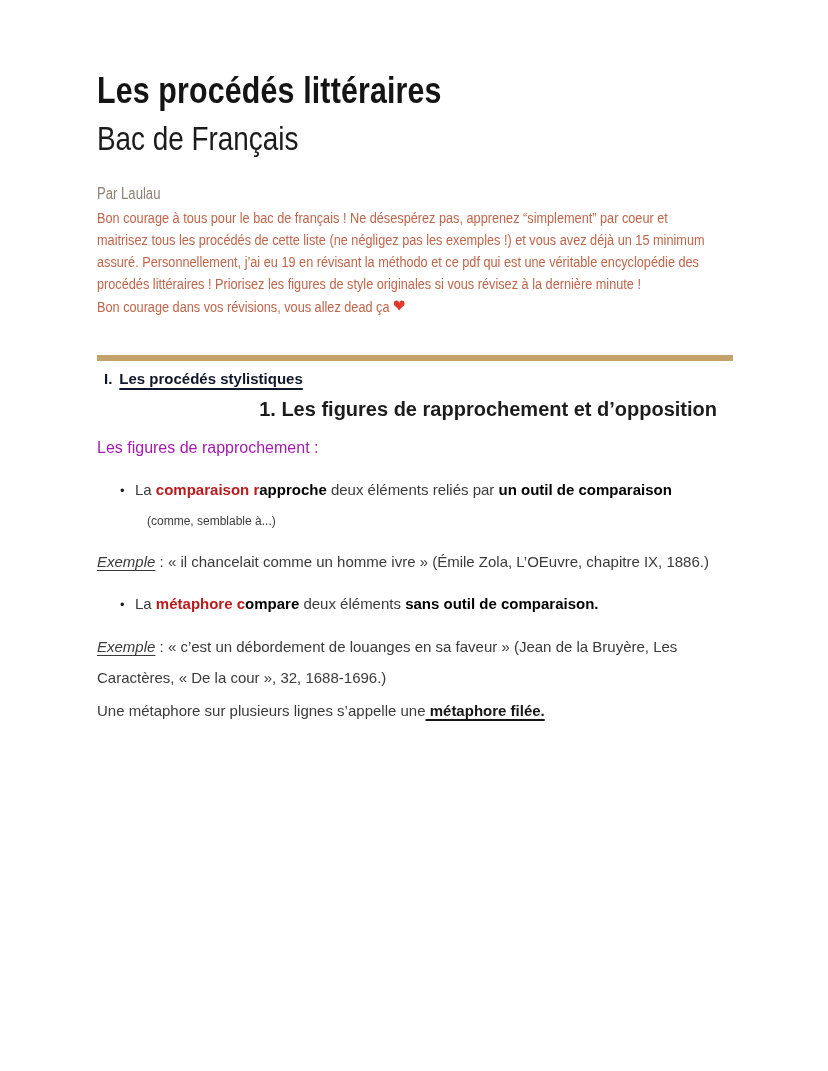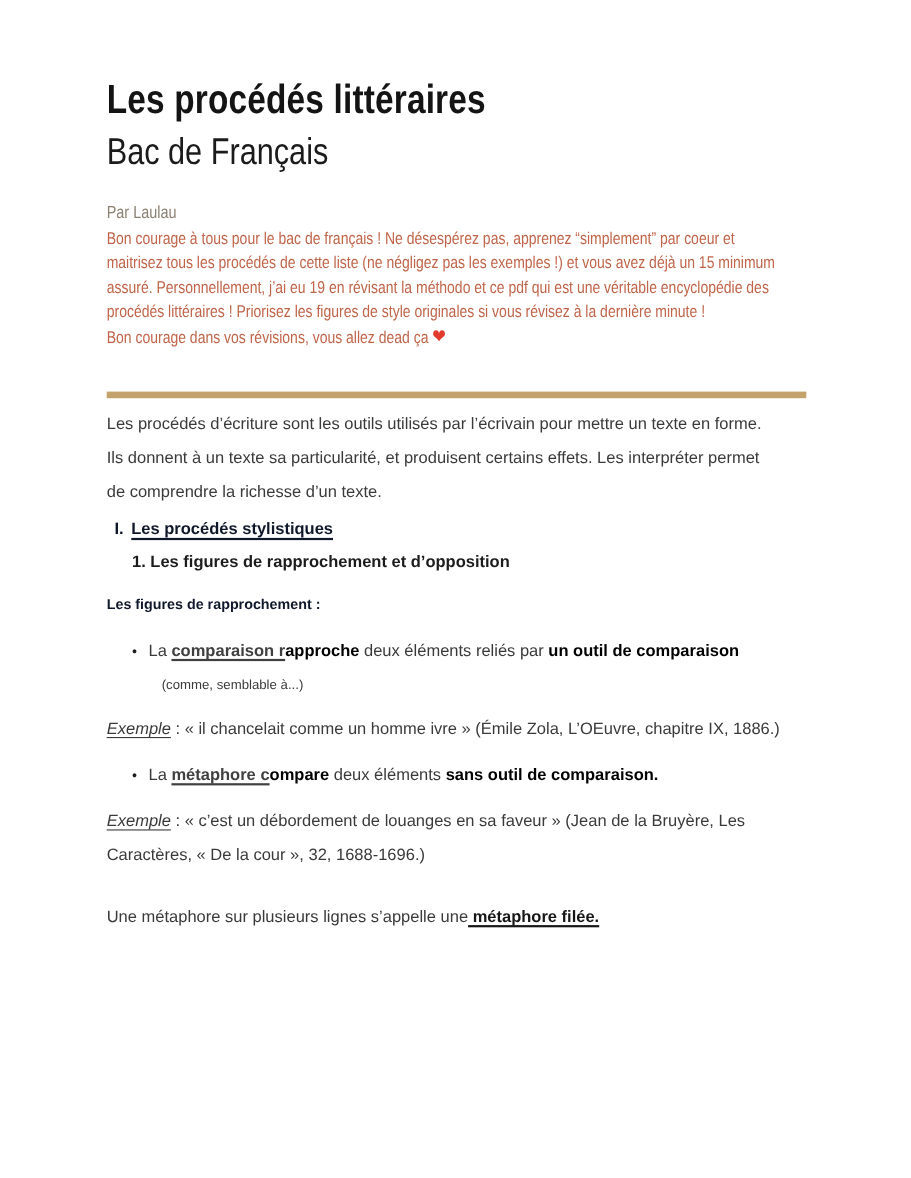--- a/index.html
+++ b/index.html
@@ -83,54 +83,54 @@
     color: #0f172a;
   }
   .h-roman .num { margin-right: 7px; }
   .u-head {
     text-decoration: underline;
     text-decoration-thickness: 1.5px;
     text-underline-offset: 4px;
   }
   .h-sub {
     margin-top: 4px;
-    margin-left: 23px;
-    font-size: 15px;
+    margin-left: 34px;
+    font-size: 20px;
     font-weight: 700;
     line-height: 26px;
     color: #1C1C1C;
+    text-align: right;
   }
   .group-label {
     margin-top: 13px;
-    font-size: 13px;
-    font-weight: 700;
+    font-size: 16px;
+    font-weight: 400;
     line-height: 26px;
-    color: #0f172a;
+    color: #a21caf;
   }
 
   .bullet {
     margin-top: 13px;
     margin-left: 23px;
     font-size: 15px;
     line-height: 31px;
     color: #3A3A3A;
     white-space: nowrap;
   }
   .bullet.tight { margin-top: 11px; }
   .bullet .dot {
     display: inline-block;
     width: 15px;
     color: #1C1C1C;
     font-size: 13px;
   }
   .bullet .b { font-weight: 700; color: #000000; }
   .bullet .bu {
     font-weight: 700;
-    color: #404040;
-    text-decoration: underline;
+    color: #b91c1c;
     text-decoration-thickness: 1.5px;
     text-underline-offset: 3px;
   }
   .bullet-cont {
     margin-left: 50px;
     font-size: 12px;
     line-height: 31px;
     color: #3A3A3A;
   }
 
@@ -142,21 +142,21 @@
   .ex1 { margin-top: 9px; }
   .ex2 { margin-top: 11px; }
   .ex-label {
     font-style: italic;
     text-decoration: underline;
     text-underline-offset: 3px;
   }
   .example .pre { white-space: pre-line; text-align: center; }
 
   .closing {
-    margin-top: 25px;
+    margin-top: 2px;
     font-size: 15px;
     line-height: 31px;
     color: #3A3A3A;
   }
   .closing .bu {
     font-weight: 700;
     color: #161616;
     text-decoration: underline;
     text-decoration-thickness: 1.5px;
     text-underline-offset: 3px;
@@ -176,23 +176,20 @@
 assuré. Personnellement, j’ai eu 19 en révisant la méthodo et ce pdf qui est une véritable encyclopédie des
 procédés littéraires ! Priorisez les figures de style originales si vous révisez à la dernière minute !
 Bon courage dans vos révisions, vous allez dead ça </span><span class="heart">❤</span></p>
   </header>
 
   <div class="divider"></div>
 
   <main>
 
 
-    <p class="para p2">Les procédés d’écriture sont les outils utilisés par l’écrivain pour mettre un texte en forme.
-Ils donnent à un texte sa particularité, et produisent certains effets. Les interpréter permet
-de comprendre la richesse d’un texte.</p>
 
 
     <h2 class="h-roman"><span class="num">I.</span><span class="u-head">Les procédés stylistiques</span></h2>
 
     <h3 class="h-sub">1. Les figures de rapprochement et d’opposition</h3>
 
     <p class="group-label">Les figures de rapprochement :</p>
 
     <div class="bullet"><span class="dot">•</span><span>La </span><span class="bu">comparaison r</span><span class="b">approche</span><span> deux éléments reliés par </span><span class="b">un outil de comparaison</span></div>
     <div class="bullet-cont">(comme, semblable à...)</div>

